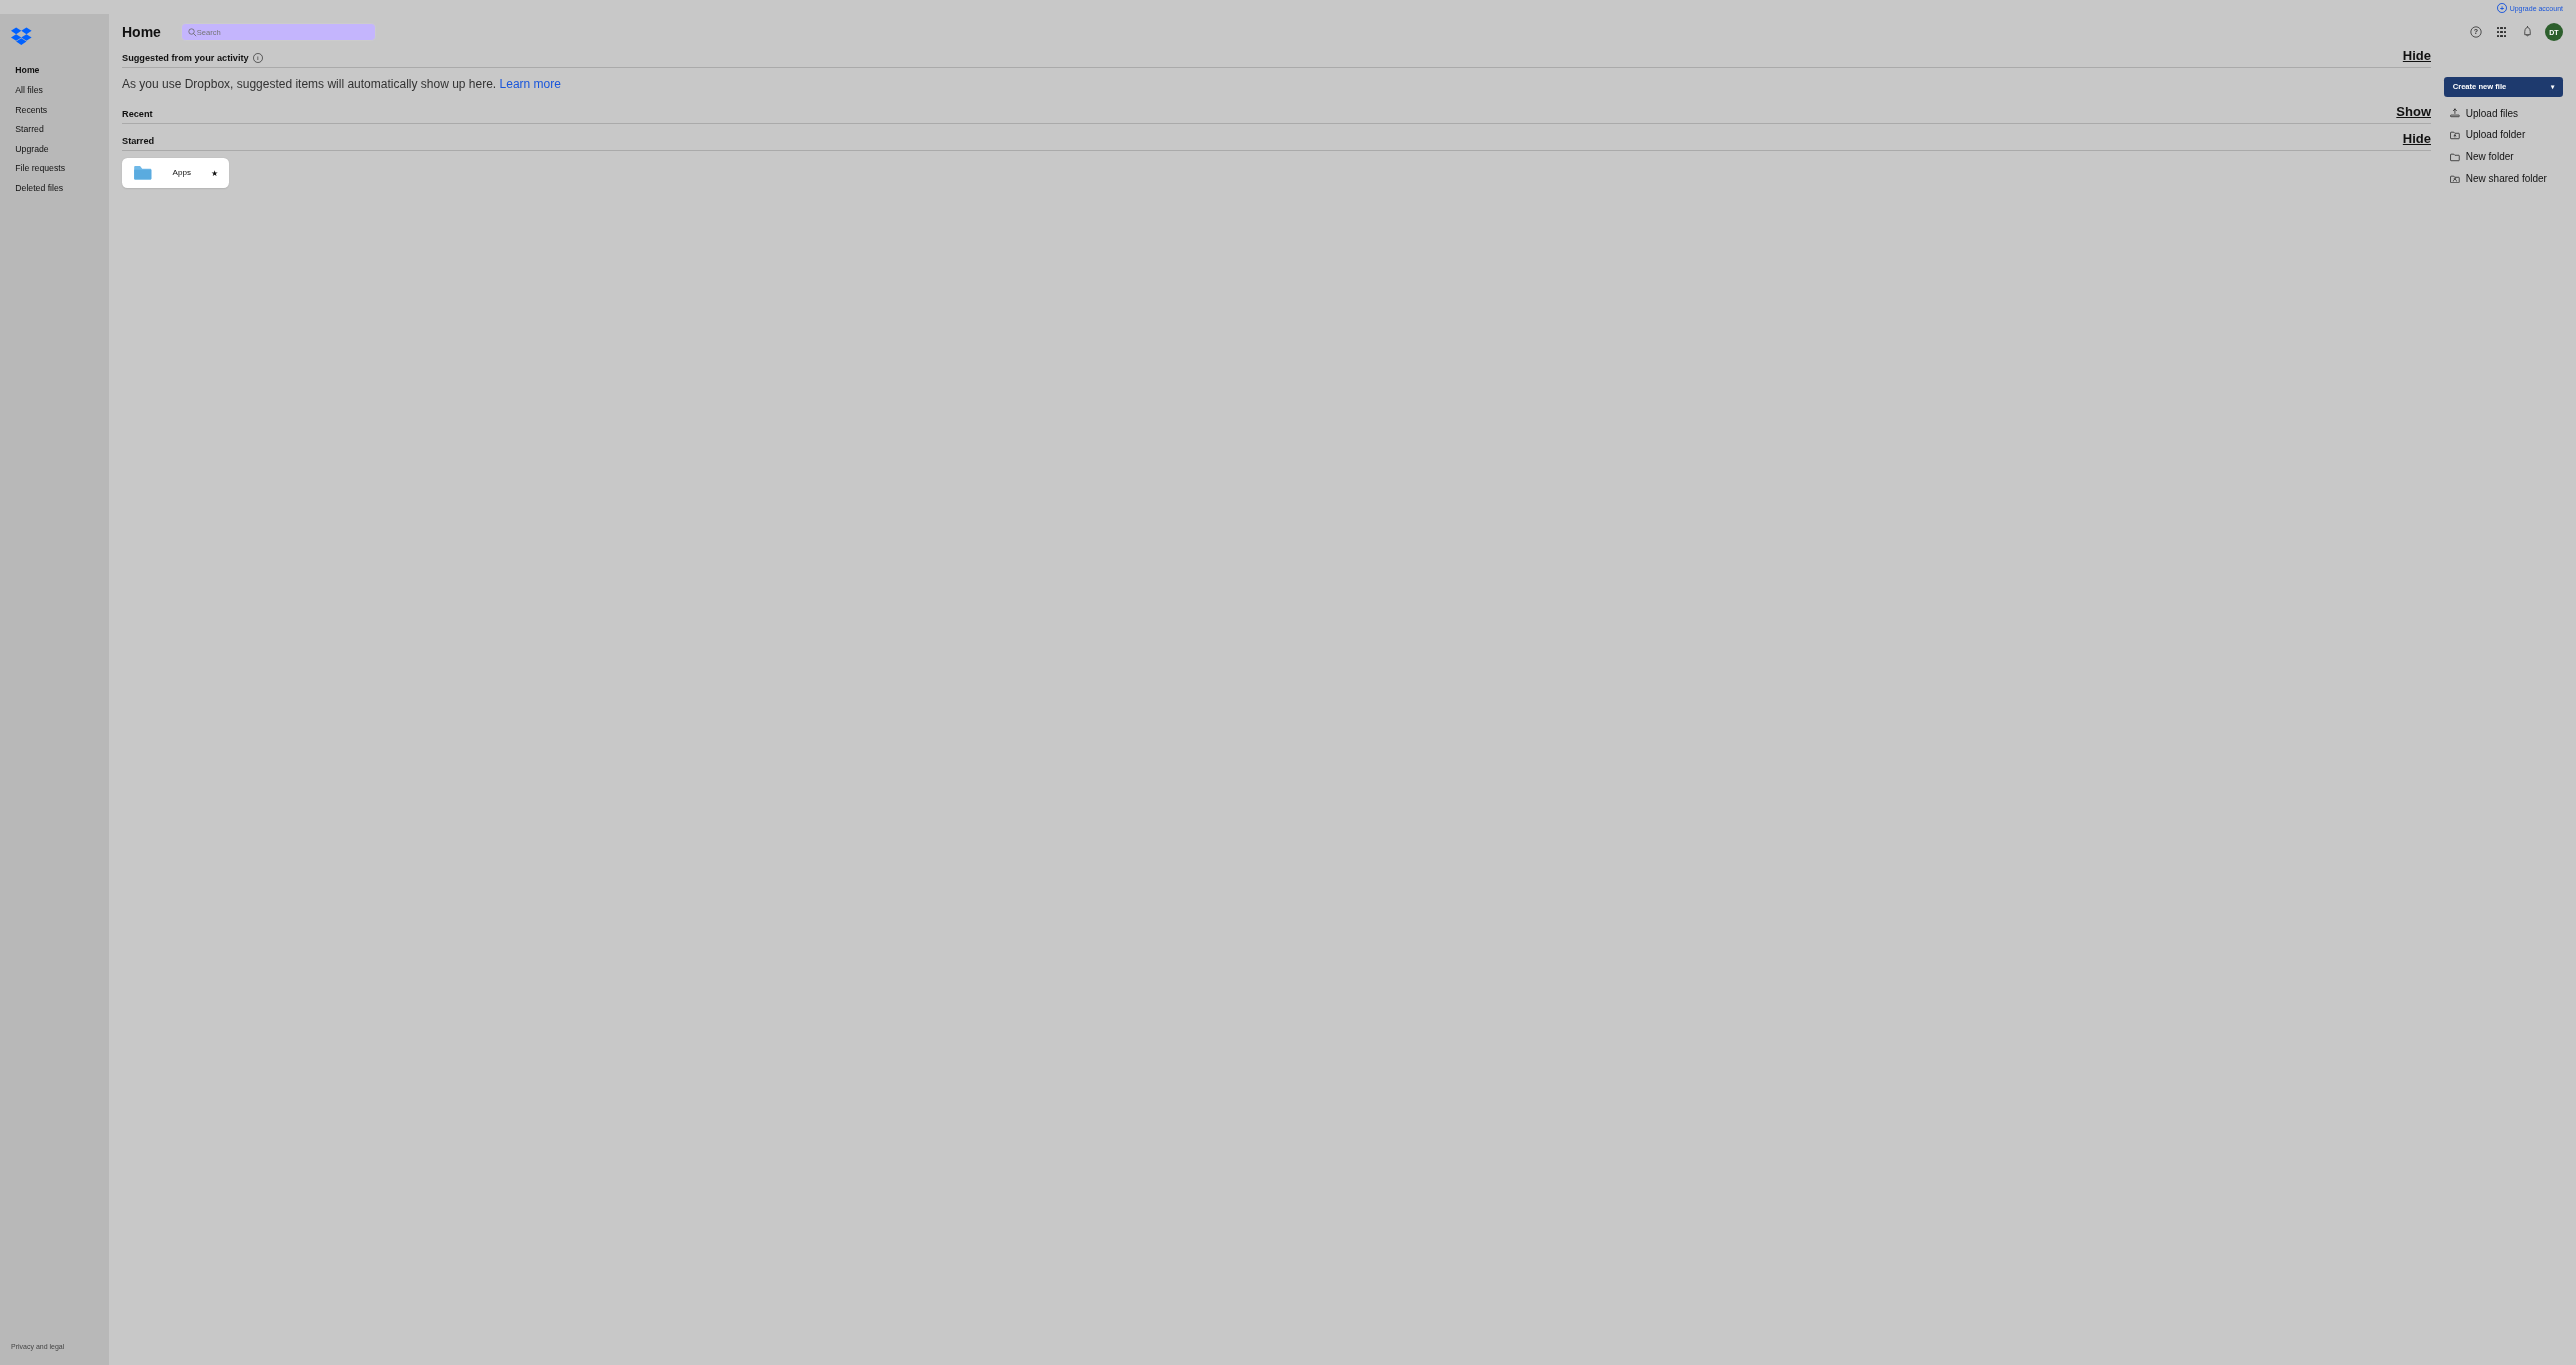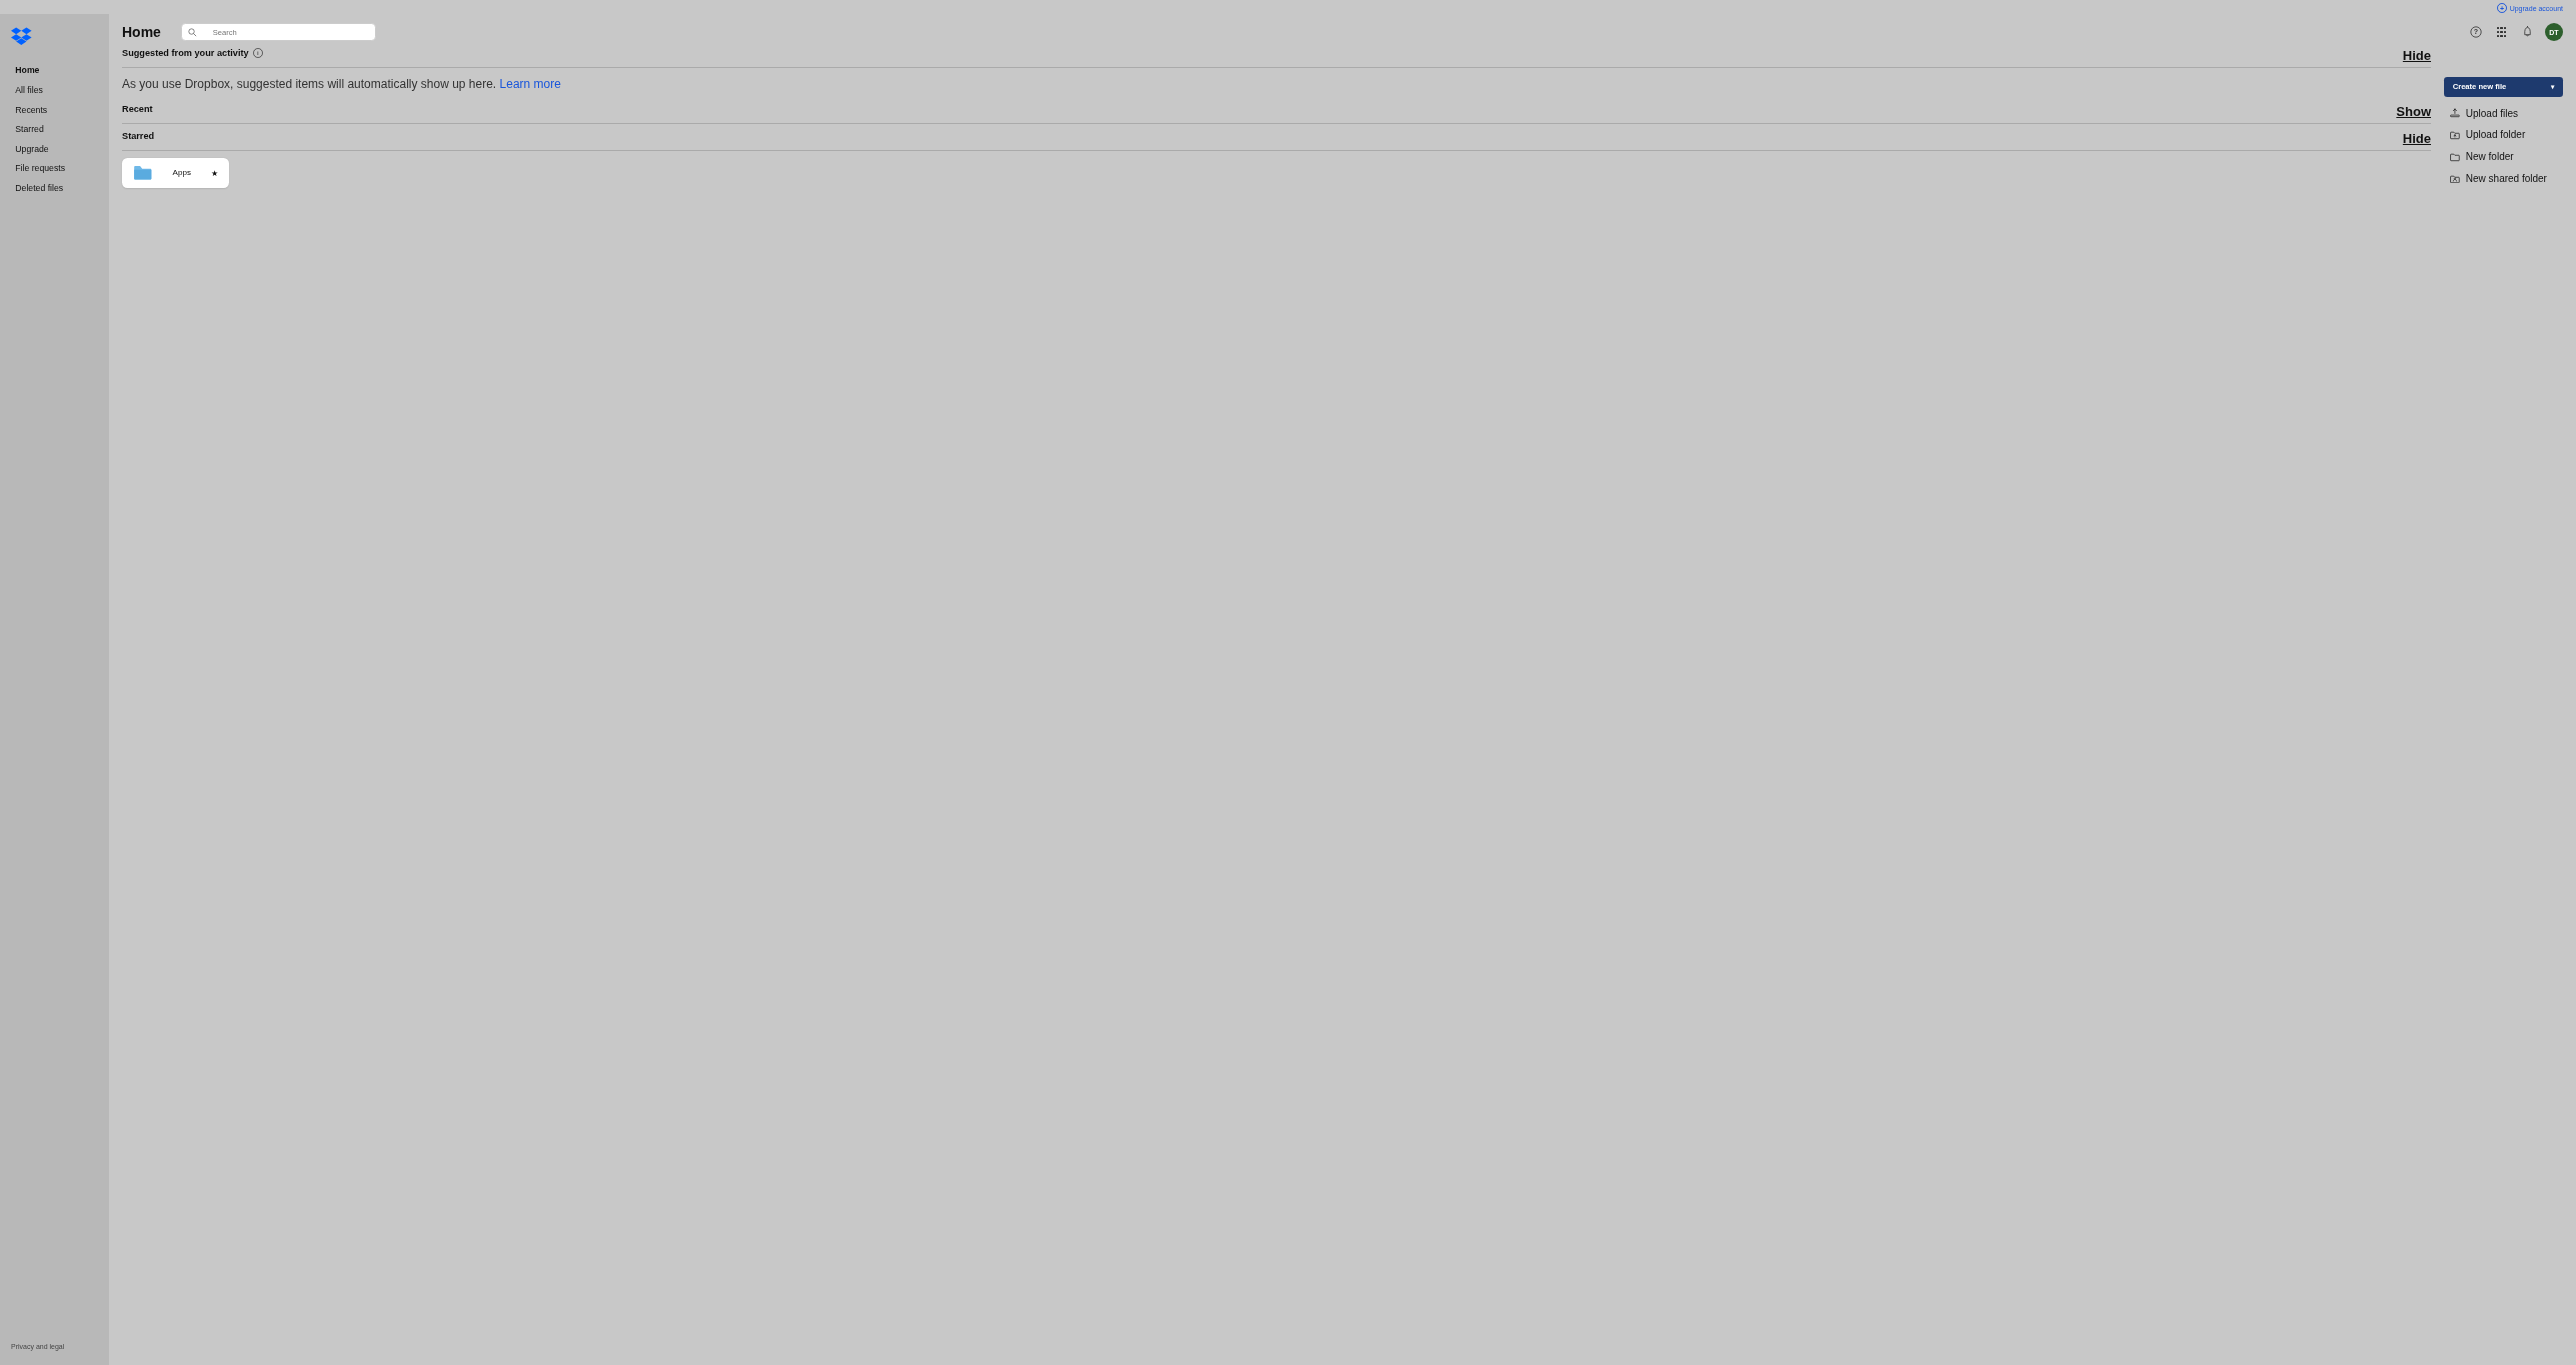--- a/index.html
+++ b/index.html
@@ -109,25 +109,25 @@
       font-weight: 700;
       color: #111;
       flex: 0 0 auto;
     }
     .search-bar {
       flex: 1;
       max-width: 195px;
       margin-left: 11px;
       display: flex;
       align-items: center;
-      background: #ffffff;
+      background: #c4b5fd;
       border: 0.5px solid #ccc;
       border-radius: 4.3px;
       padding: 3.8px 6.5px;
-      gap: 16px;
+      gap: 0;
     }
     .search-icon-svg {
       color: #666;
       flex-shrink: 0;
     }
     .search-input {
       border: none;
       outline: none;
       font-size: 7.6px;
       color: #555;
@@ -174,21 +174,21 @@
       gap: 13px;
     }
     .content-main {
       flex: 1;
     }
     .section {
       margin-bottom: 4.3px;
     }
     .section-header {
       display: flex;
-      align-items: flex-start;
+      align-items: flex-end;
       justify-content: space-between;
       padding-bottom: 4.3px;
       border-bottom: 0.5px solid #aaa;
       margin-bottom: 6.5px;
     }
     .section-title-group {
       display: flex;
       align-items: center;
       gap: 4.3px;
     }

